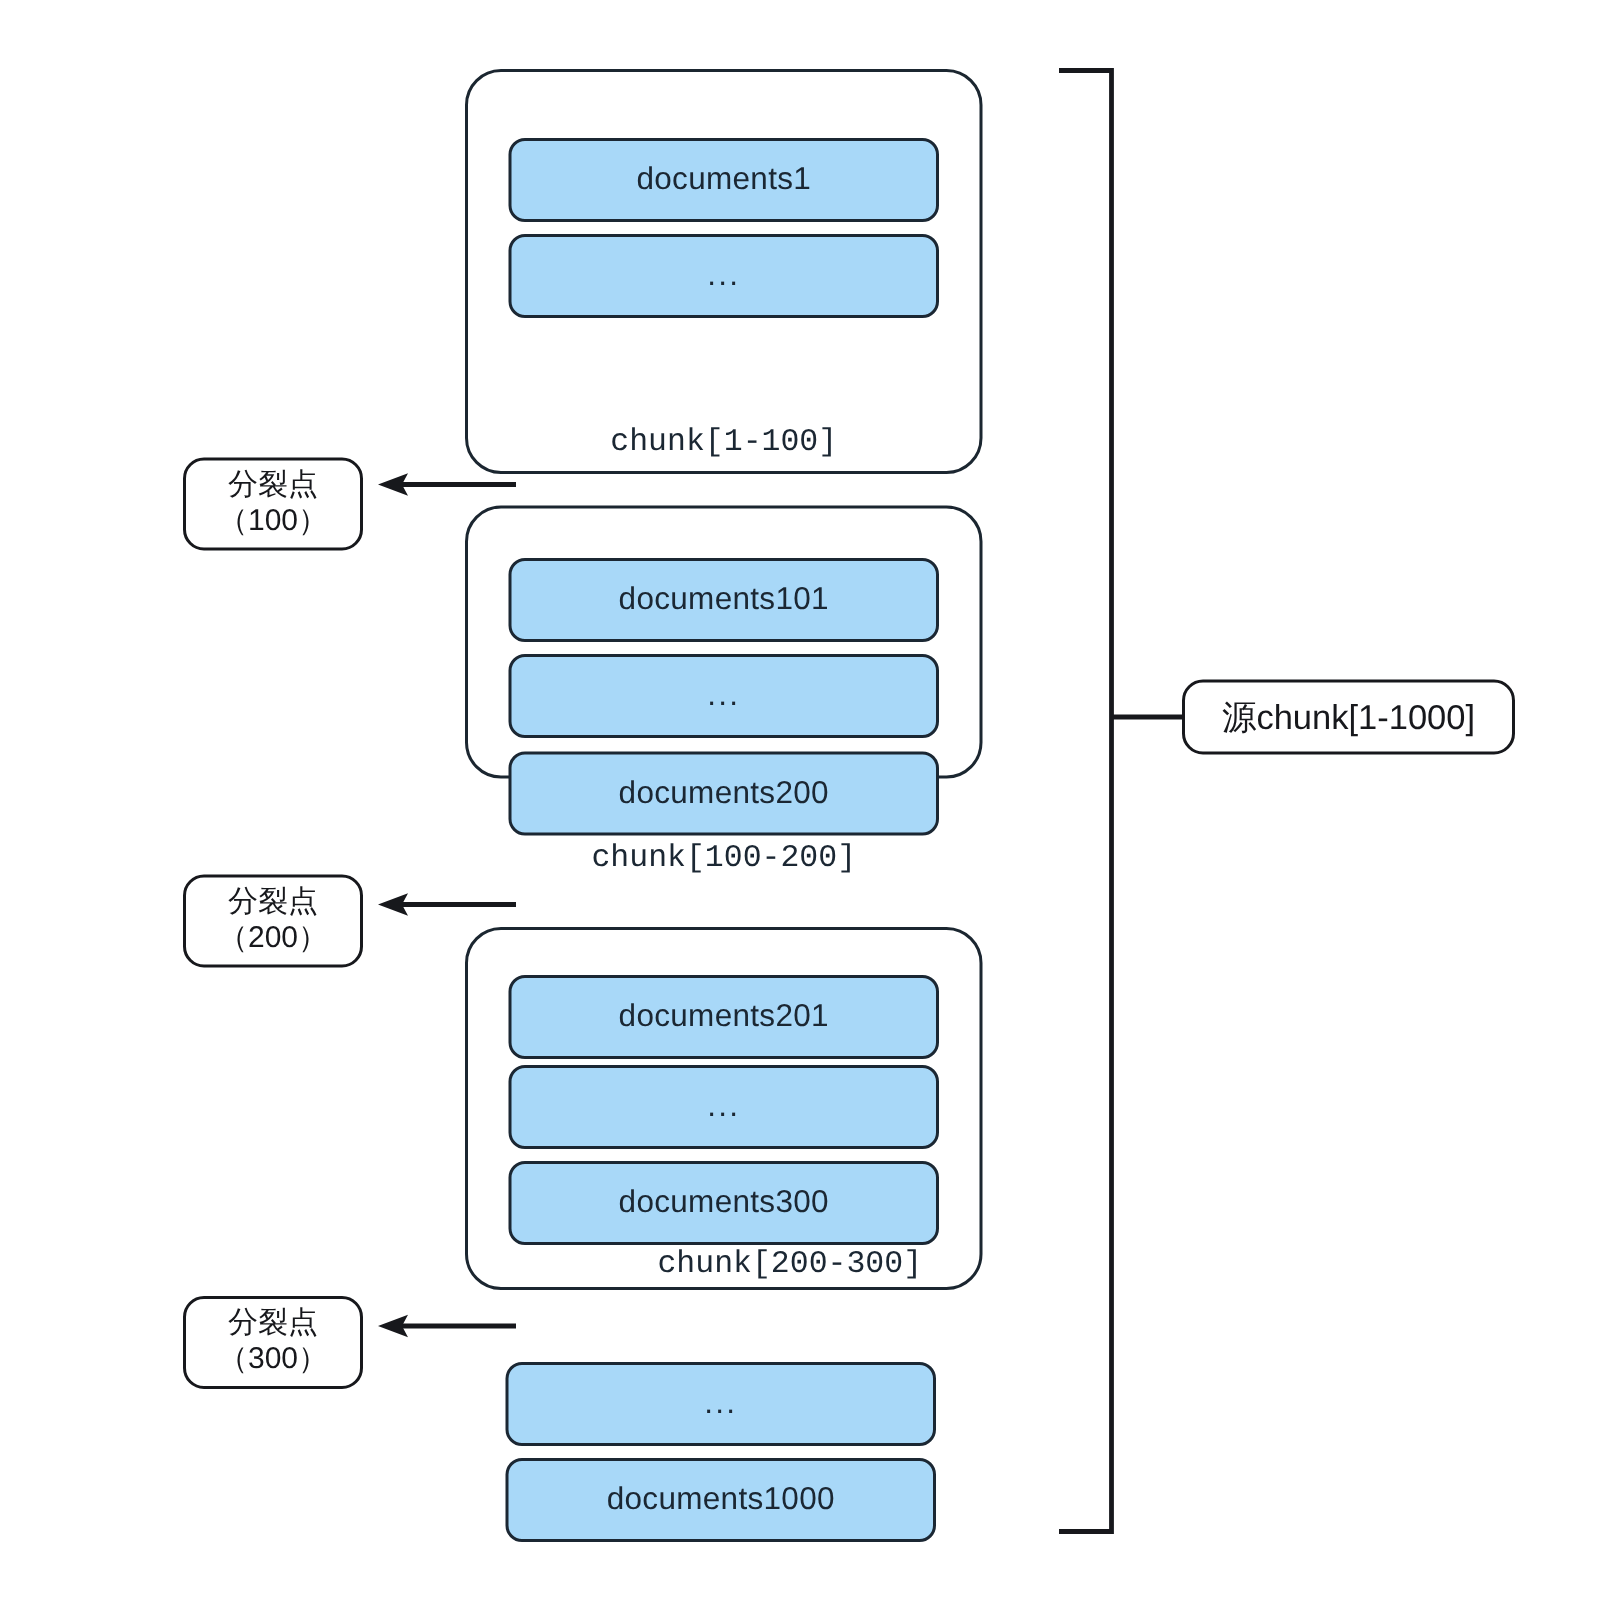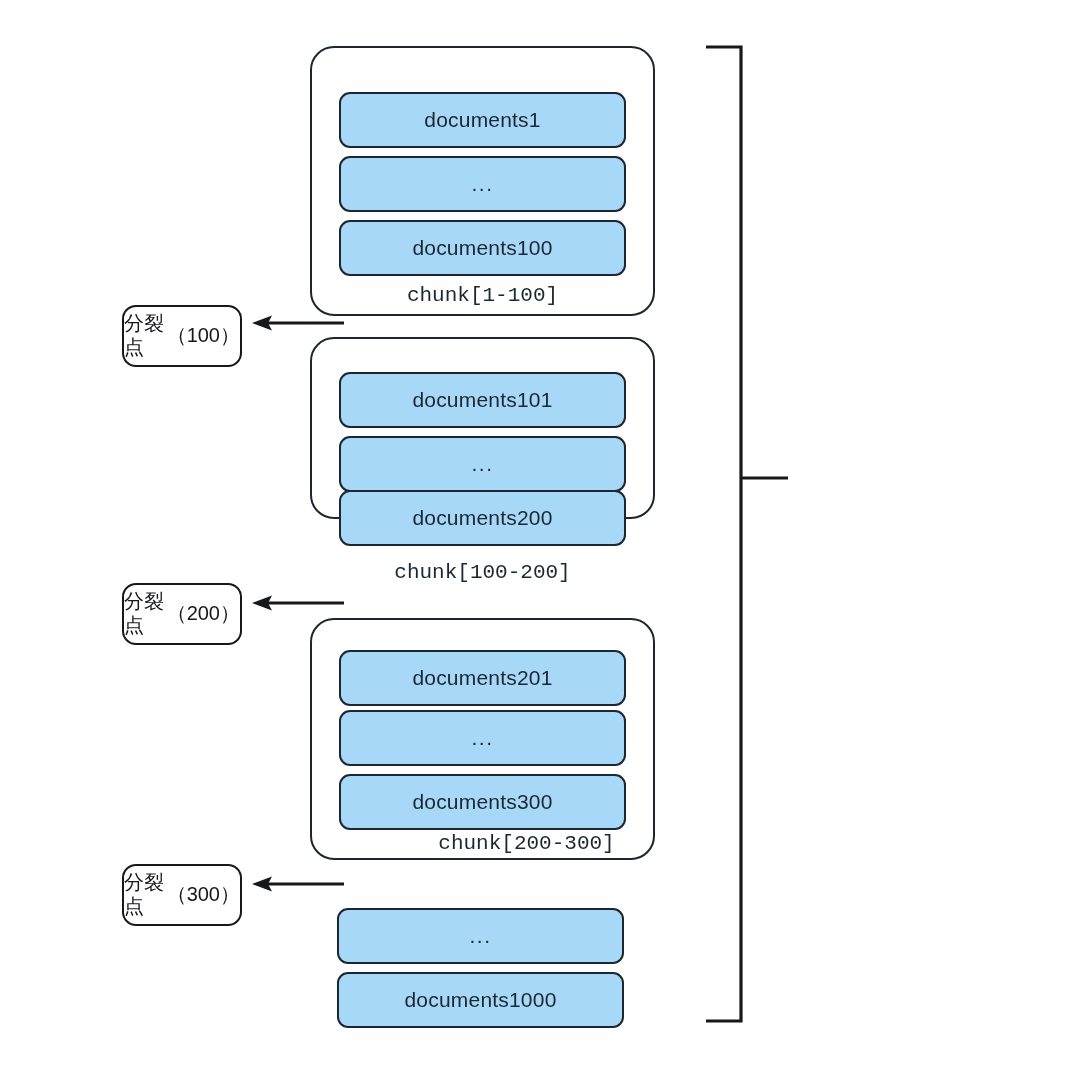--- a/index.html
+++ b/index.html
@@ -69,21 +69,21 @@
   
   .split-box {
     position: absolute;
     width: 120px;
     height: 62px;
     box-sizing: border-box;
     background: #ffffff;
     border: 2.8px solid #17181c;
     border-radius: 14px;
     display: flex;
-    flex-direction: row;
+    flex-direction: column;
     align-items: center;
     justify-content: center;
     color: #17181c;
     font-size: 20px;
     line-height: 1.18;
   }
   .split-box .ln { display: block; }
 
   
   .arrow-svg {
@@ -112,28 +112,27 @@
   }
 </style>
 </head>
 <body>
 
 <div id="canvas">
 
   <div class="chunk-box" style="top:46px; height:270px;">
     <div class="doc-row" style="top:44px;">documents1</div>
     <div class="doc-row ellipsis" style="top:108px;">...</div>
-    <div class="doc-row" style="top:172px;">documents100</div>
     <div class="chunk-caption" style="top:236px;">chunk[1-100]</div>
   </div>
 
   <div class="chunk-box" style="top:337px; height:182px;padding-left:40px;">
     <div class="doc-row" style="top:33px;">documents101</div>
     <div class="doc-row ellipsis" style="top:97px;">...</div>
-    <div class="doc-row" style="top:151px;">documents200</div>
+    <div class="doc-row" style="top:162px;">documents200</div>
     <div class="chunk-caption" style="top:222px;">chunk[100-200]</div>
   </div>
 
   <div class="chunk-box" style="top:618px; height:242px;">
     <div class="doc-row" style="top:30px;text-align:center;">documents201</div>
     <div class="doc-row ellipsis" style="top:90px;">...</div>
     <div class="doc-row" style="top:154px;">documents300</div>
     <div class="chunk-caption" style="top:212px;padding-left:44px;">chunk[200-300]</div>
   </div>
 
@@ -167,14 +166,17 @@
   <svg class="arrow-svg" style="left:250px; top:869px;" width="96" height="30" viewBox="0 0 96 30">
     <line x1="94" y1="15" x2="14" y2="15" stroke="#17181c" stroke-width="3.2"></line>
     <path d="M2,15 L22,7.5 L18,15 L22,22.5 Z" fill="#17181c"></path>
   </svg>
 
   <svg class="bracket-svg" style="left:700px; top:44px;" width="100" height="980" viewBox="0 0 100 980">
     <path d="M6,3 L41,3 L41,977 L6,977" fill="none" stroke="#17181c" stroke-width="3.2"></path>
     <line x1="41" y1="434" x2="88" y2="434" stroke="#17181c" stroke-width="3.2"></line>
   </svg>
 
+  <div class="source-box" style="left:788px; top:453px; width:222px; height:50px;">
+    <span>源chunk[1-1000]</span>
+  </div>
 
 </div>
 
 </body></html>

